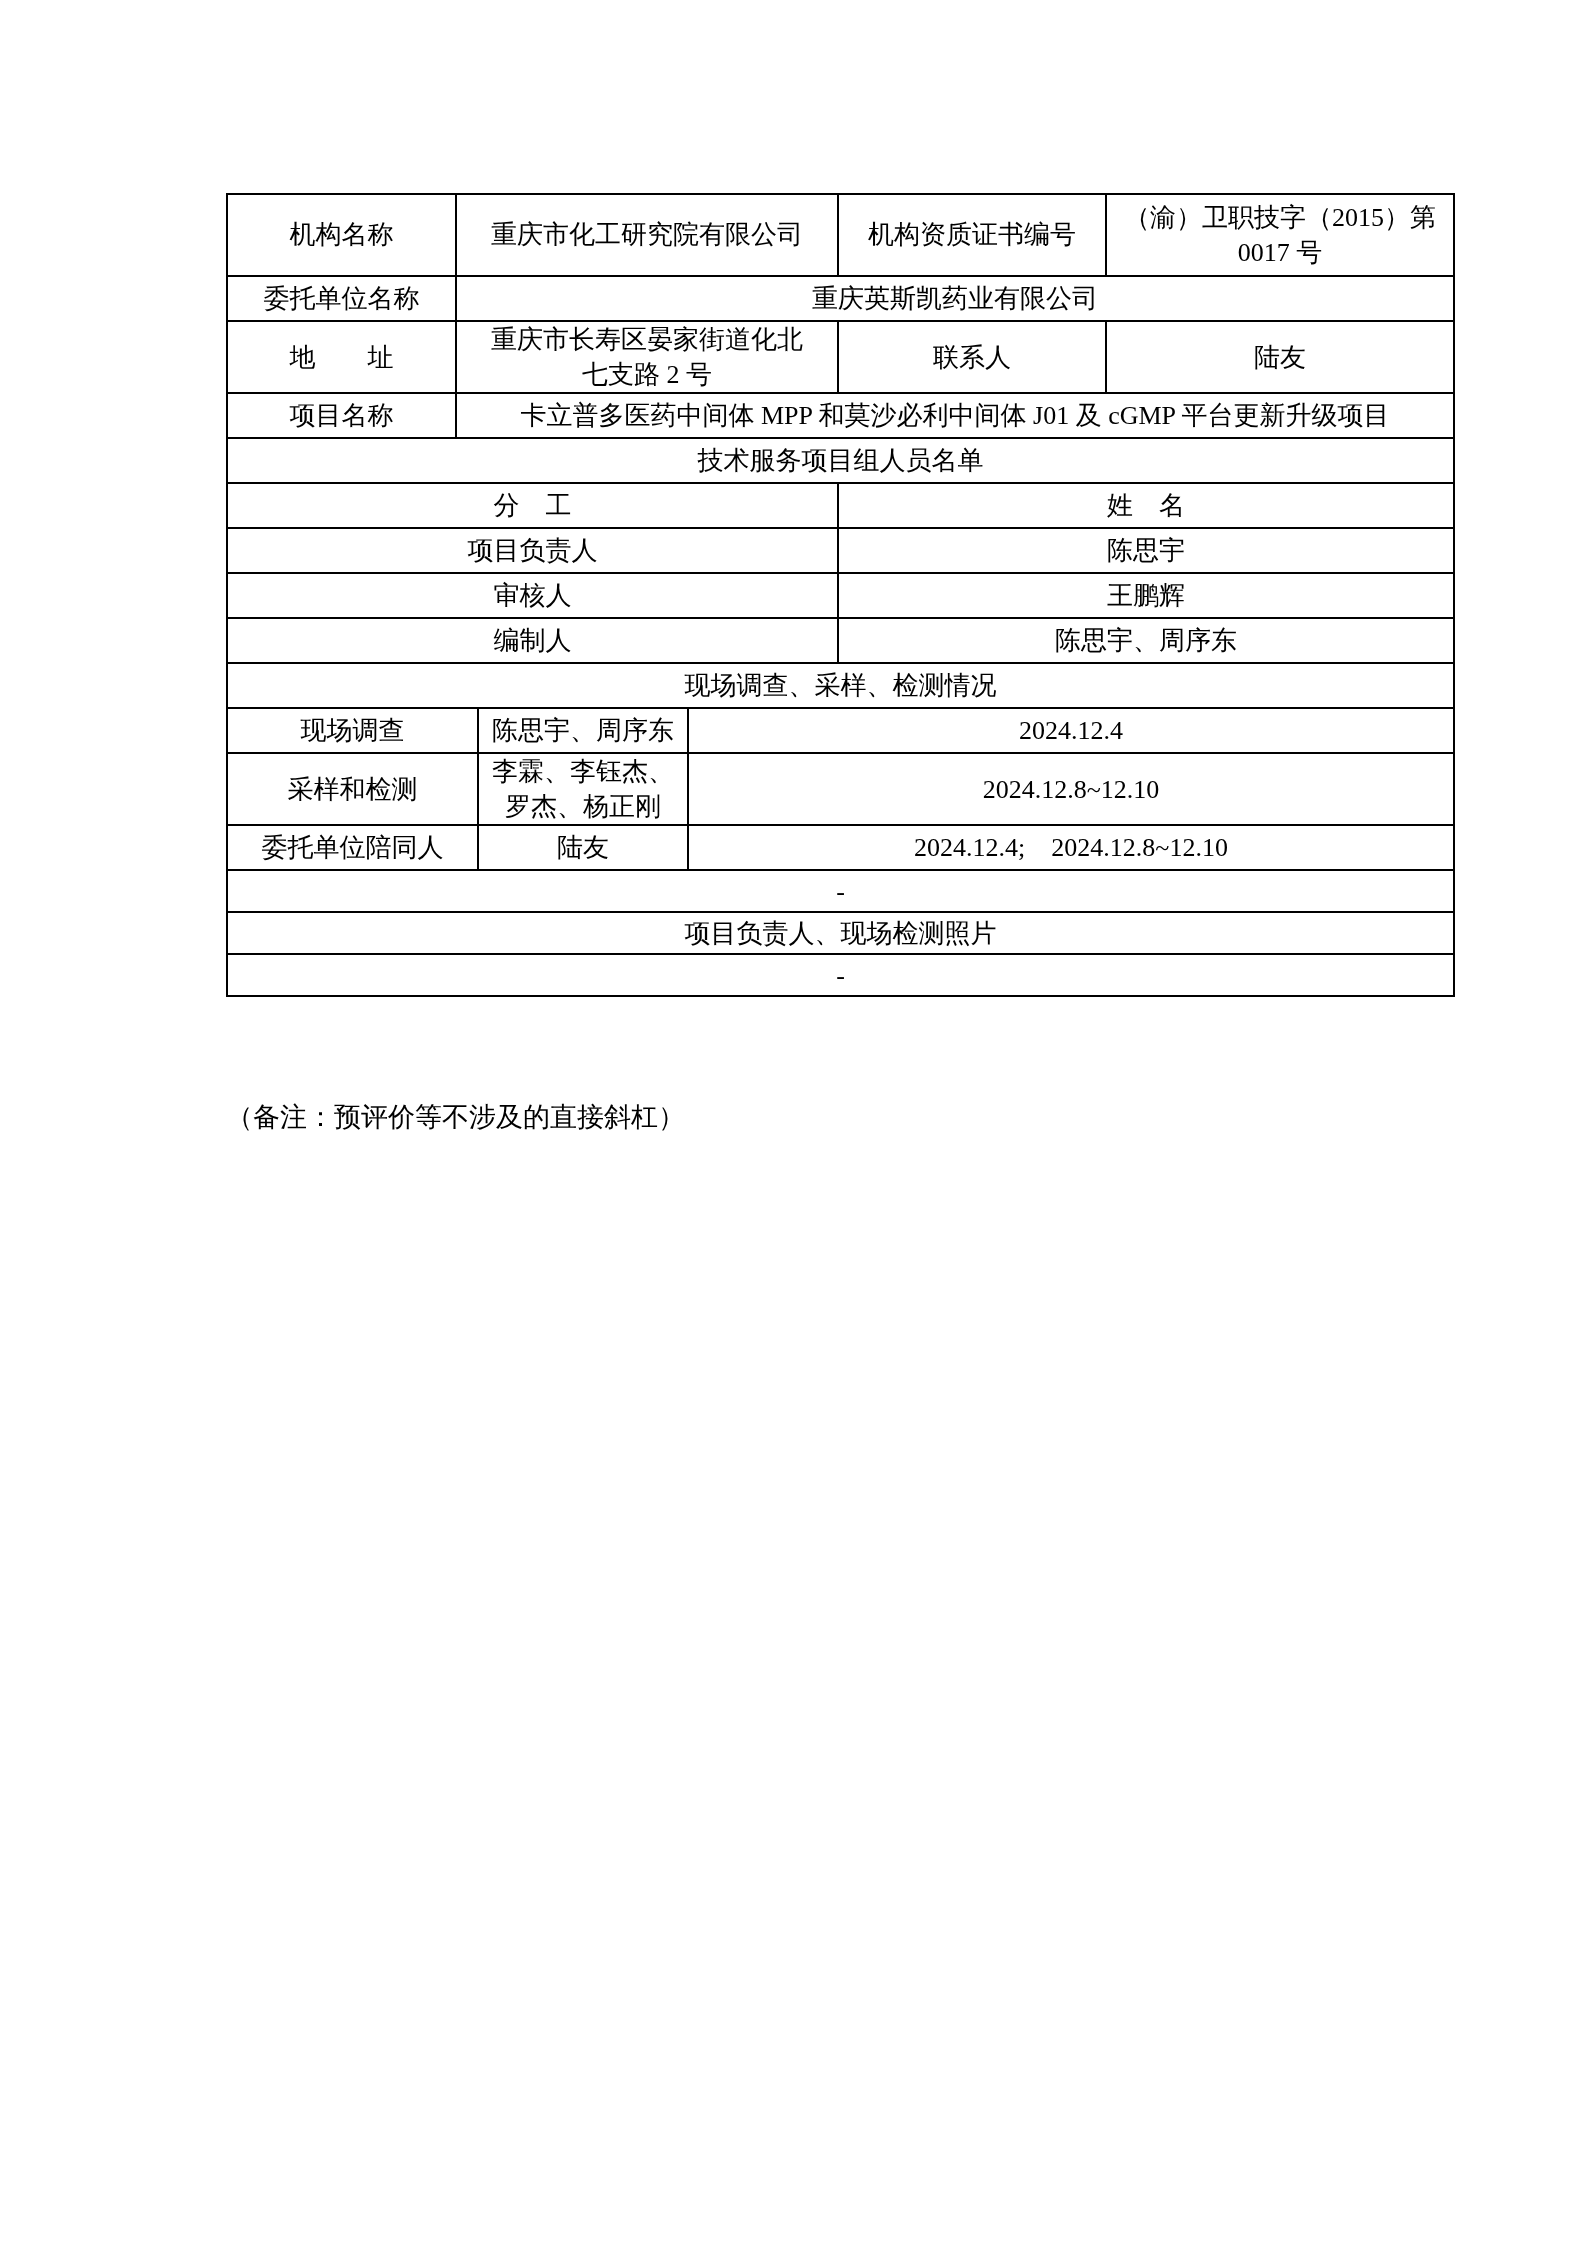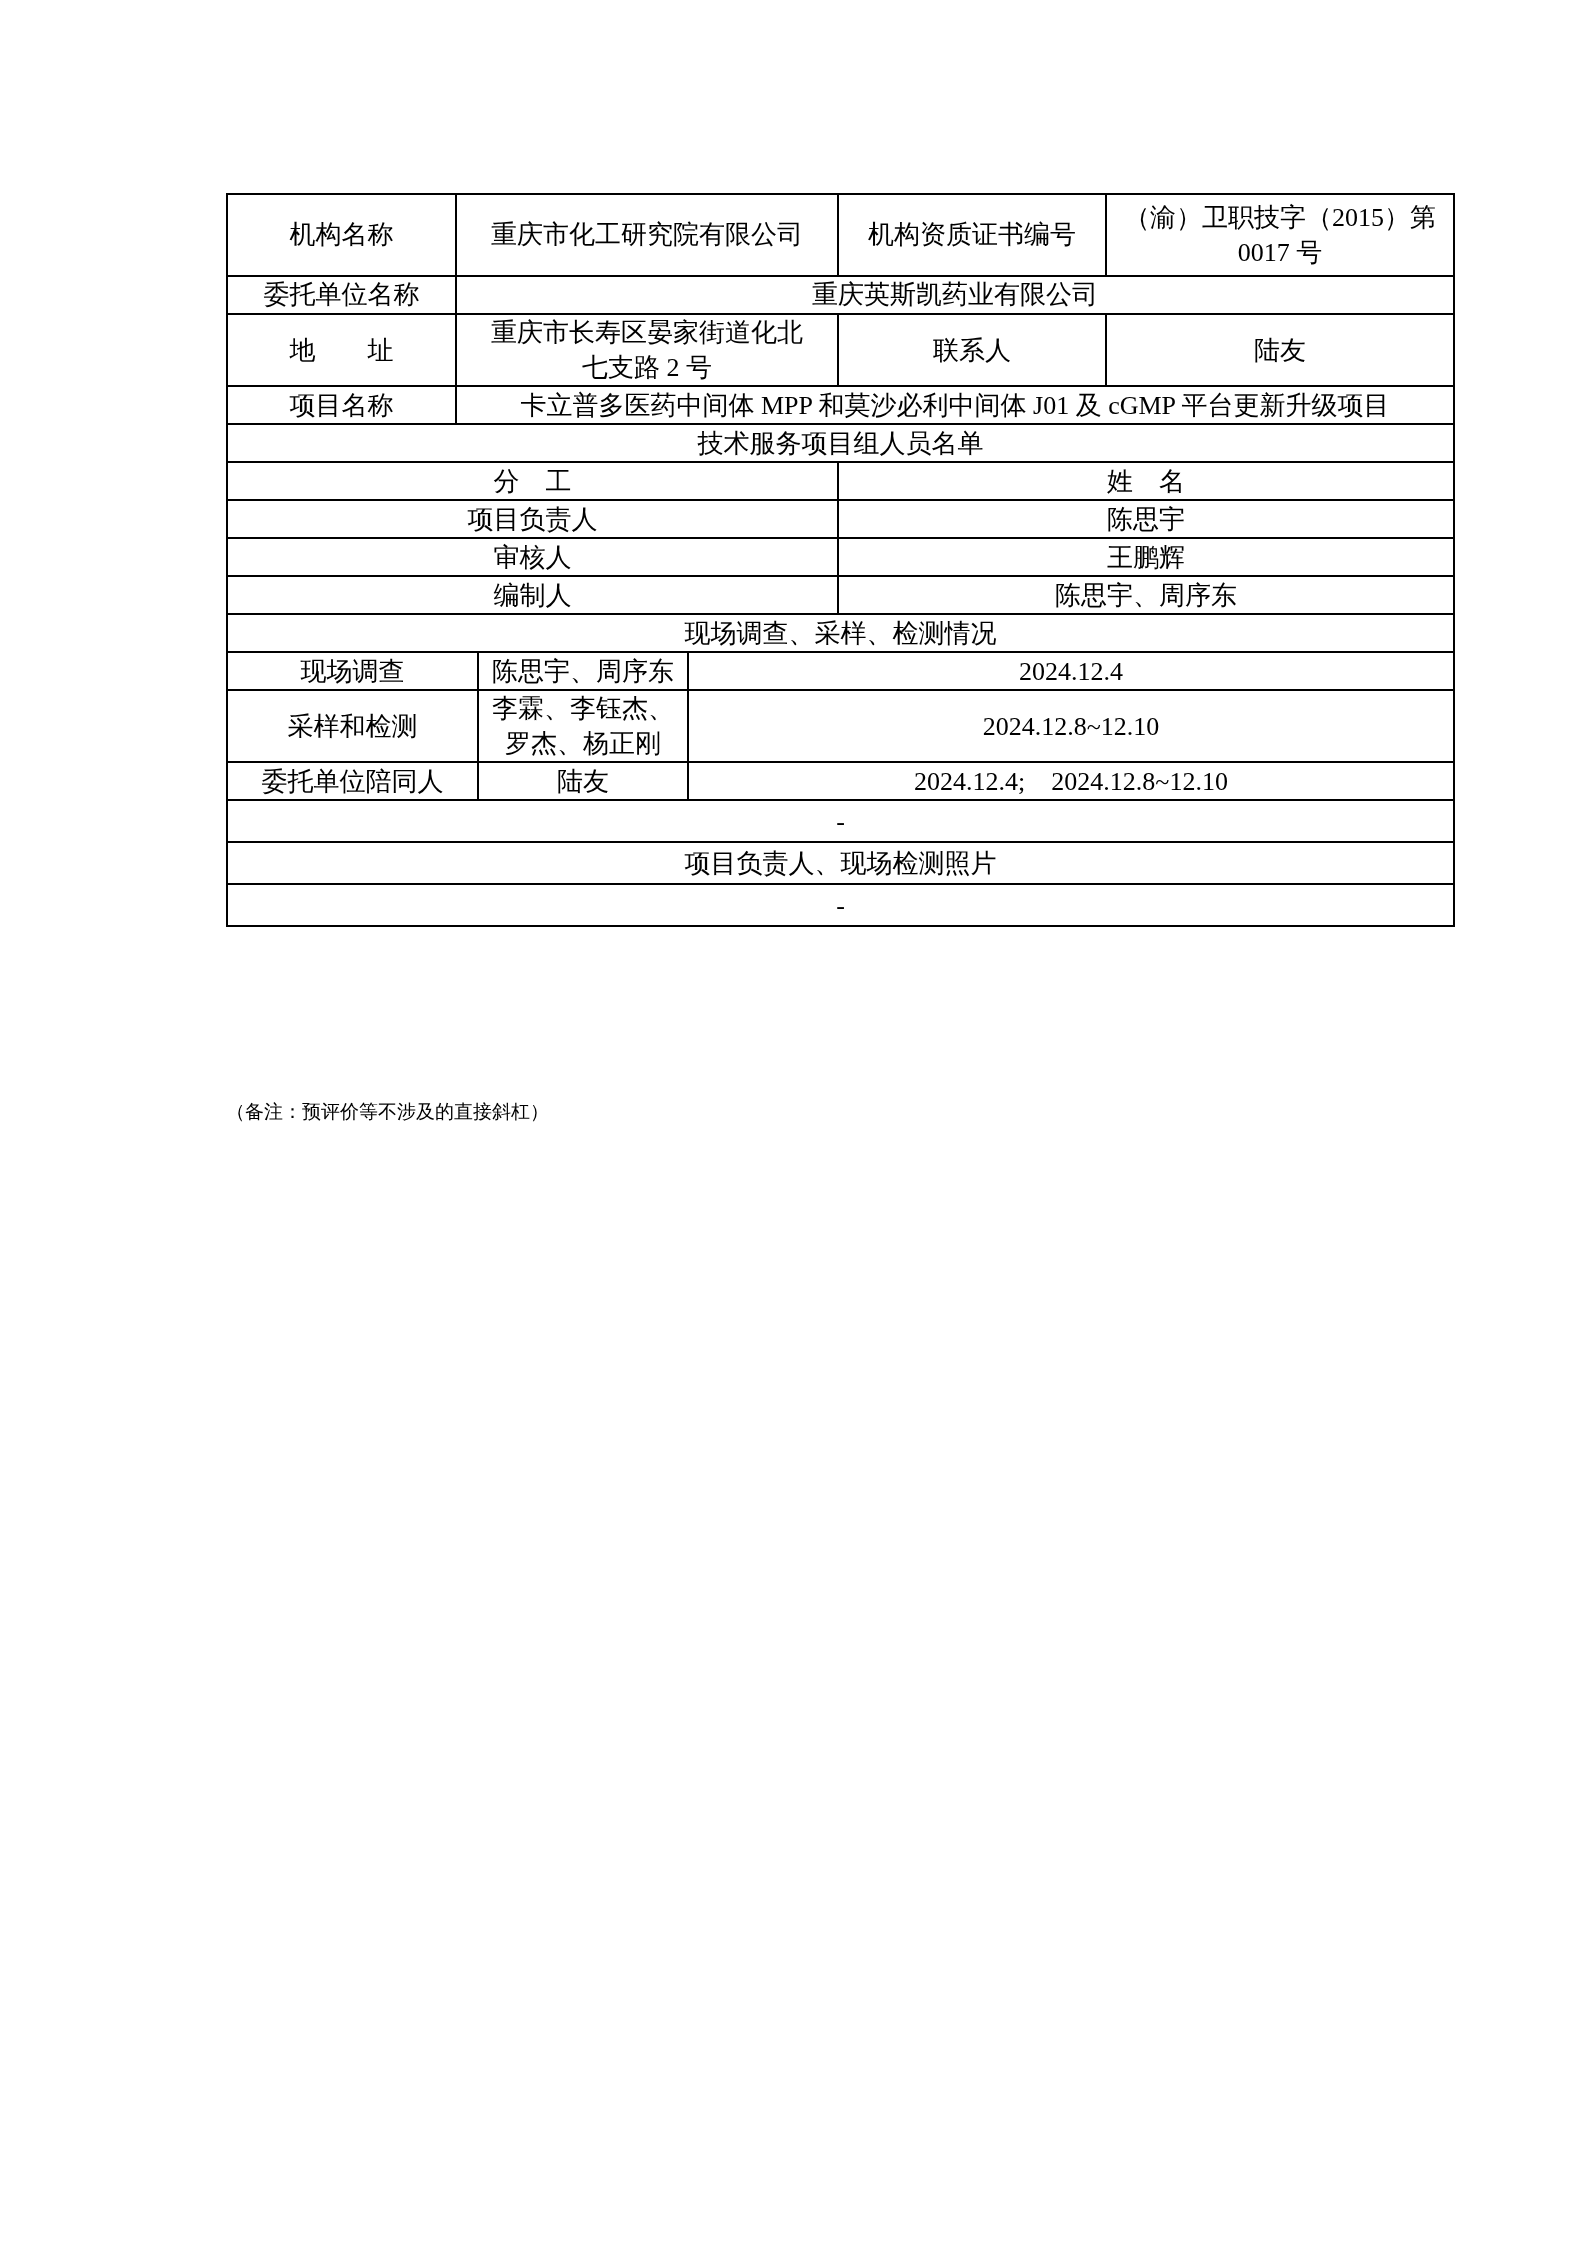--- a/index.html
+++ b/index.html
@@ -28,30 +28,30 @@
   table.doc-table td {
     border: 2px solid #000000;
     text-align: center;
     vertical-align: middle;
     font-size: 26px;
     line-height: 1.35;
     padding: 0 4px;
     overflow: hidden;
   }
   tr.h82 { height: 82px; }
-  tr.h45 { height: 38px; }
+  tr.h45 { height: 45px; }
   tr.h83 { height: 71px; }
   tr.h42 { height: 42px; }
   tr.h40 { height: 40px; }
   td.pre { white-space: pre-line; line-height: 40px; margin-top: 30px; }
   .footnote {
     position: absolute;
     left: 226px;
     top: 1099px;
-    font-size: 19px;
+    font-size: 27px;
     white-space: nowrap;
   }
 </style>
 </head>
 <body>
 
 <div class="page">
 
   <table class="doc-table">
     <colgroup>

